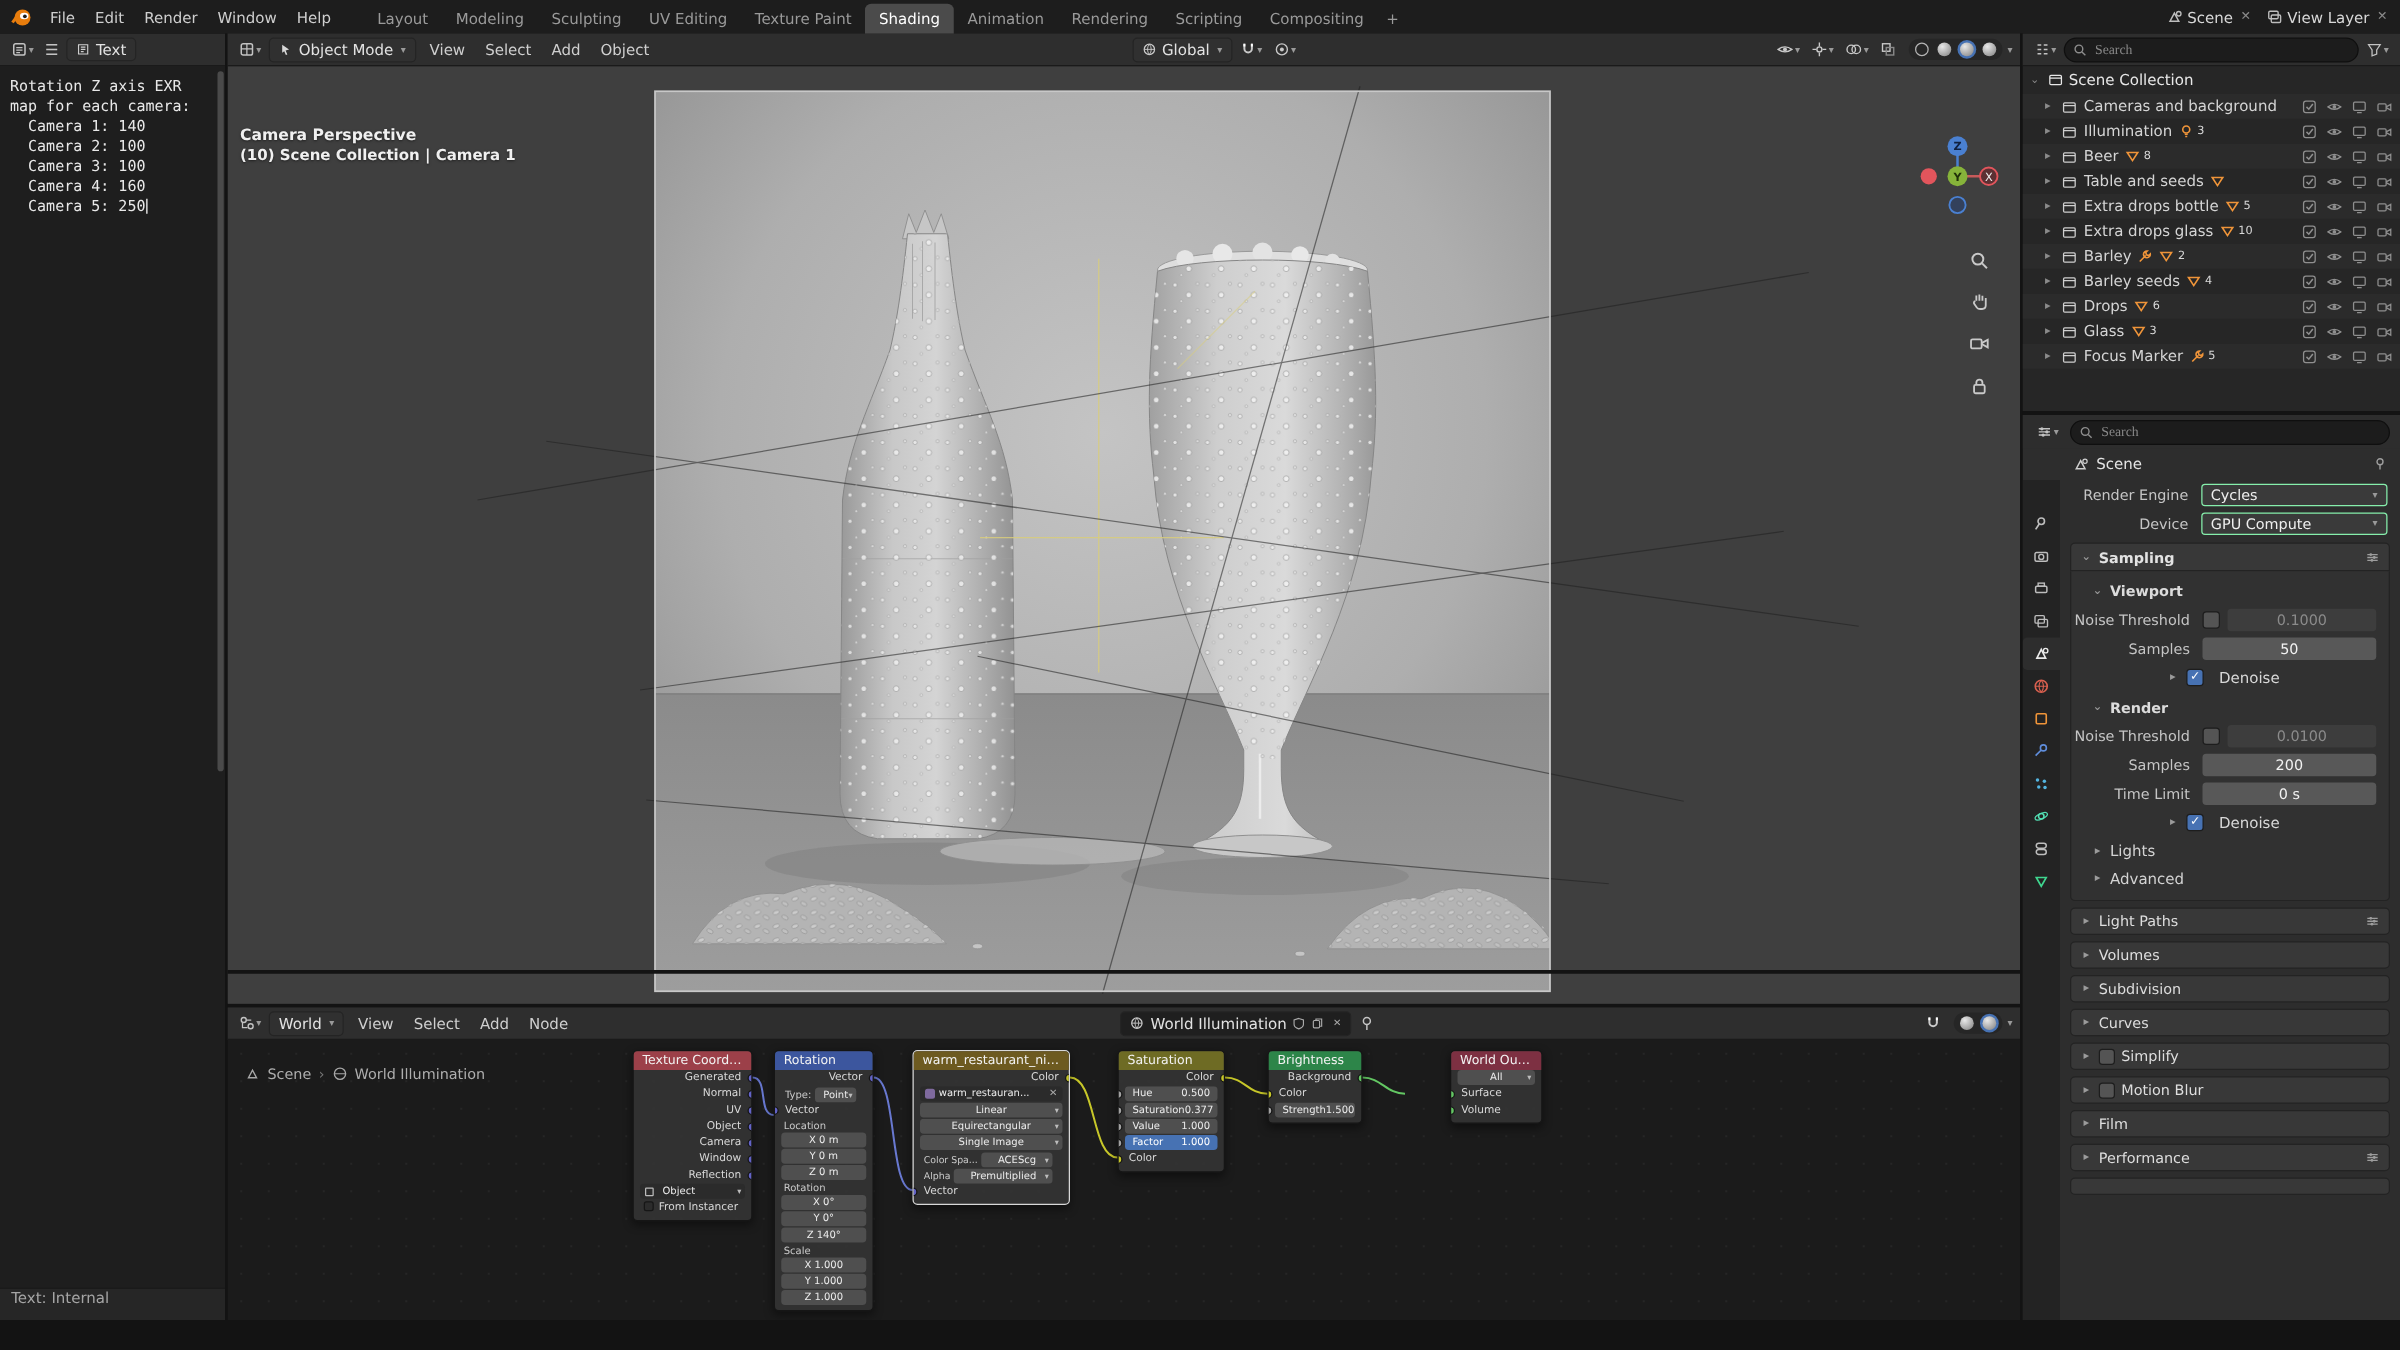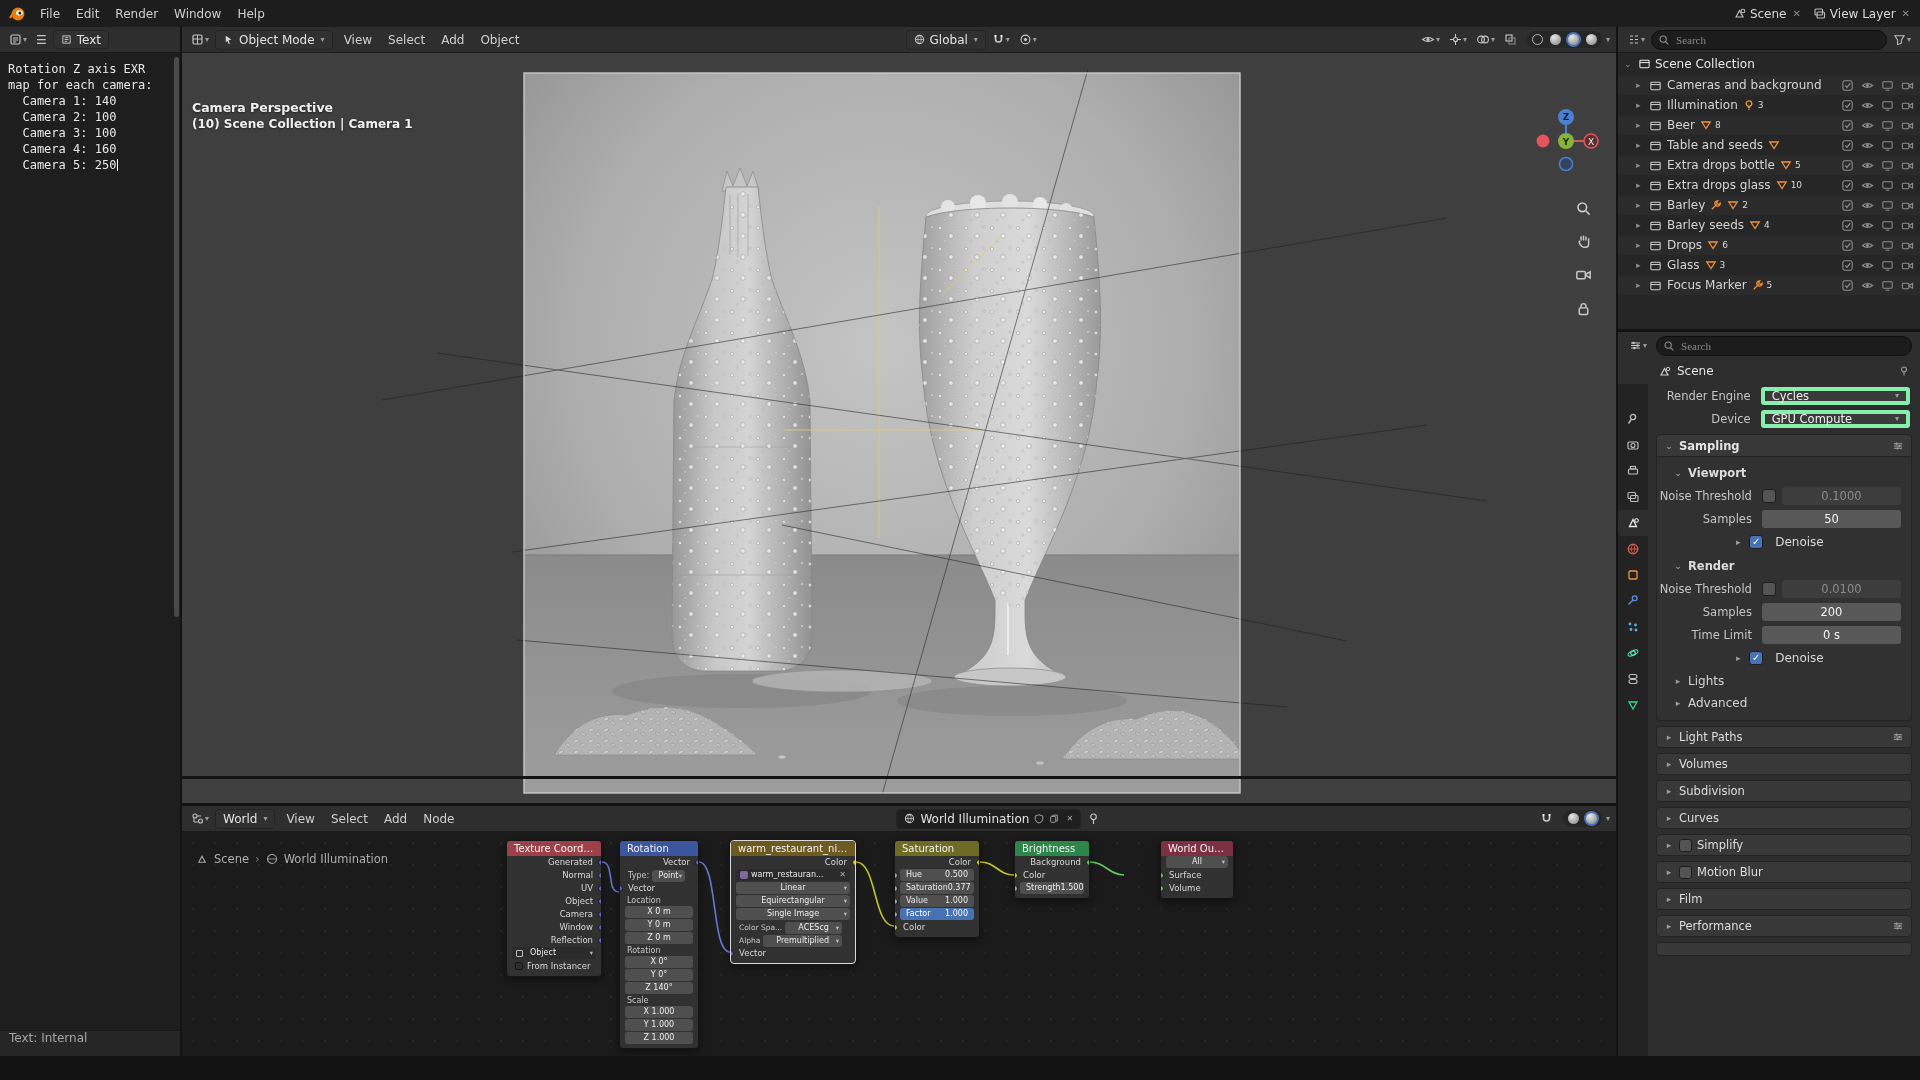--- a/index.html
+++ b/index.html
@@ -114,21 +114,21 @@
 
 #properties{position:absolute;left:0;top:305px;width:302px;height:724px;background:#2d2d2d;overflow:hidden}
 #prop-tabs{position:absolute;left:0;top:52px;bottom:0;width:30px;background:#232323;padding-top:22px}
 .ptab{width:30px;height:26px;display:flex;align-items:center;justify-content:center;color:#9a9a9a}
 .ptab.active{background:#2d2d2d;border-radius:4px 0 0 4px}
 #prop-main{position:absolute;left:30px;right:0;top:0;bottom:0}
 #prop-head{display:flex;align-items:center;gap:6px;height:27px;padding:0 8px;background:#2d2d2d}
 #prop-crumb{display:flex;align-items:center;gap:6px;height:24px;padding:0 10px;color:#e4e4e4}
 .prow{display:flex;align-items:center;height:21px;margin:2px 10px 2px 0}
 .plabel{width:43%;text-align:right;padding-right:10px;color:#c5c5c5;white-space:nowrap;font-size:11.5px}
-.pdd{flex:1;height:18px;background:#3a3a3a;border:4px solid #86efac;border-radius:3px;
+.pdd{flex:1;height:18px;background:#3a3a3a;border:1px solid #86efac;border-radius:3px;
 display:flex;align-items:center;padding:0 7px;color:#efefef;font-size:11.5px}
 .pdd .dv{flex:1}
 .pnum{flex:1;height:18px;background:#585858;border-radius:3px;display:flex;align-items:center;
 justify-content:center;color:#f2f2f2;font-size:11.5px}
 .pnum.disabled{background:#3d3d3d;color:#8b8b8b}
 .pcheck{width:14px;height:14px;border-radius:3px;background:#545454;border:1px solid #1d1d1d;
 margin-right:6px;flex:0 0 auto;display:flex;align-items:center;justify-content:center;
 font-size:10px;color:#fff}
 .pcheck.on{background:#4772b3}
 .psec{display:flex;align-items:center;gap:5px;height:23px;margin:5px 8px 0 8px;background:#383838;
@@ -162,20 +162,33 @@
       <ellipse cx="11.4" cy="7.8" rx="3.4" ry="2.6" fill="#fff"></ellipse>
       <circle cx="11.9" cy="8" r="1.5" fill="#1d1d1d"></circle>
       <path d="M2 13 L7 6" stroke="#e87d0d" stroke-width="2.4" fill="none"></path>
     </svg>
     <div id="topbar-menus">
         <div class="menu-item">File</div>
         <div class="menu-item">Edit</div>
         <div class="menu-item">Render</div>
         <div class="menu-item">Window</div>
         <div class="menu-item">Help</div>
+      </div>
+    <div id="topbar-tabs">
+        <div class="wtab">Layout</div>
+        <div class="wtab">Modeling</div>
+        <div class="wtab">Sculpting</div>
+        <div class="wtab">UV Editing</div>
+        <div class="wtab">Texture Paint</div>
+        <div class="wtab active">Shading</div>
+        <div class="wtab">Animation</div>
+        <div class="wtab">Rendering</div>
+        <div class="wtab">Scripting</div>
+        <div class="wtab">Compositing</div>
+        <div class="wtab plus">+</div>
       </div>
     <div id="topbar-right">
       <div class="tbwidget">
         <span class="ic">
             <svg width="13" height="13" viewBox="0 0 13 13">
               <path d="M3 10 L6.5 3.5 L10 10 Z" fill="none" stroke="#bdbdbd" stroke-width="1.2"></path>
               <circle cx="10" cy="4" r="1.8" fill="none" stroke="#bdbdbd" stroke-width="1.1"></circle>
             </svg>
           </span>
         <span>Scene</span>

